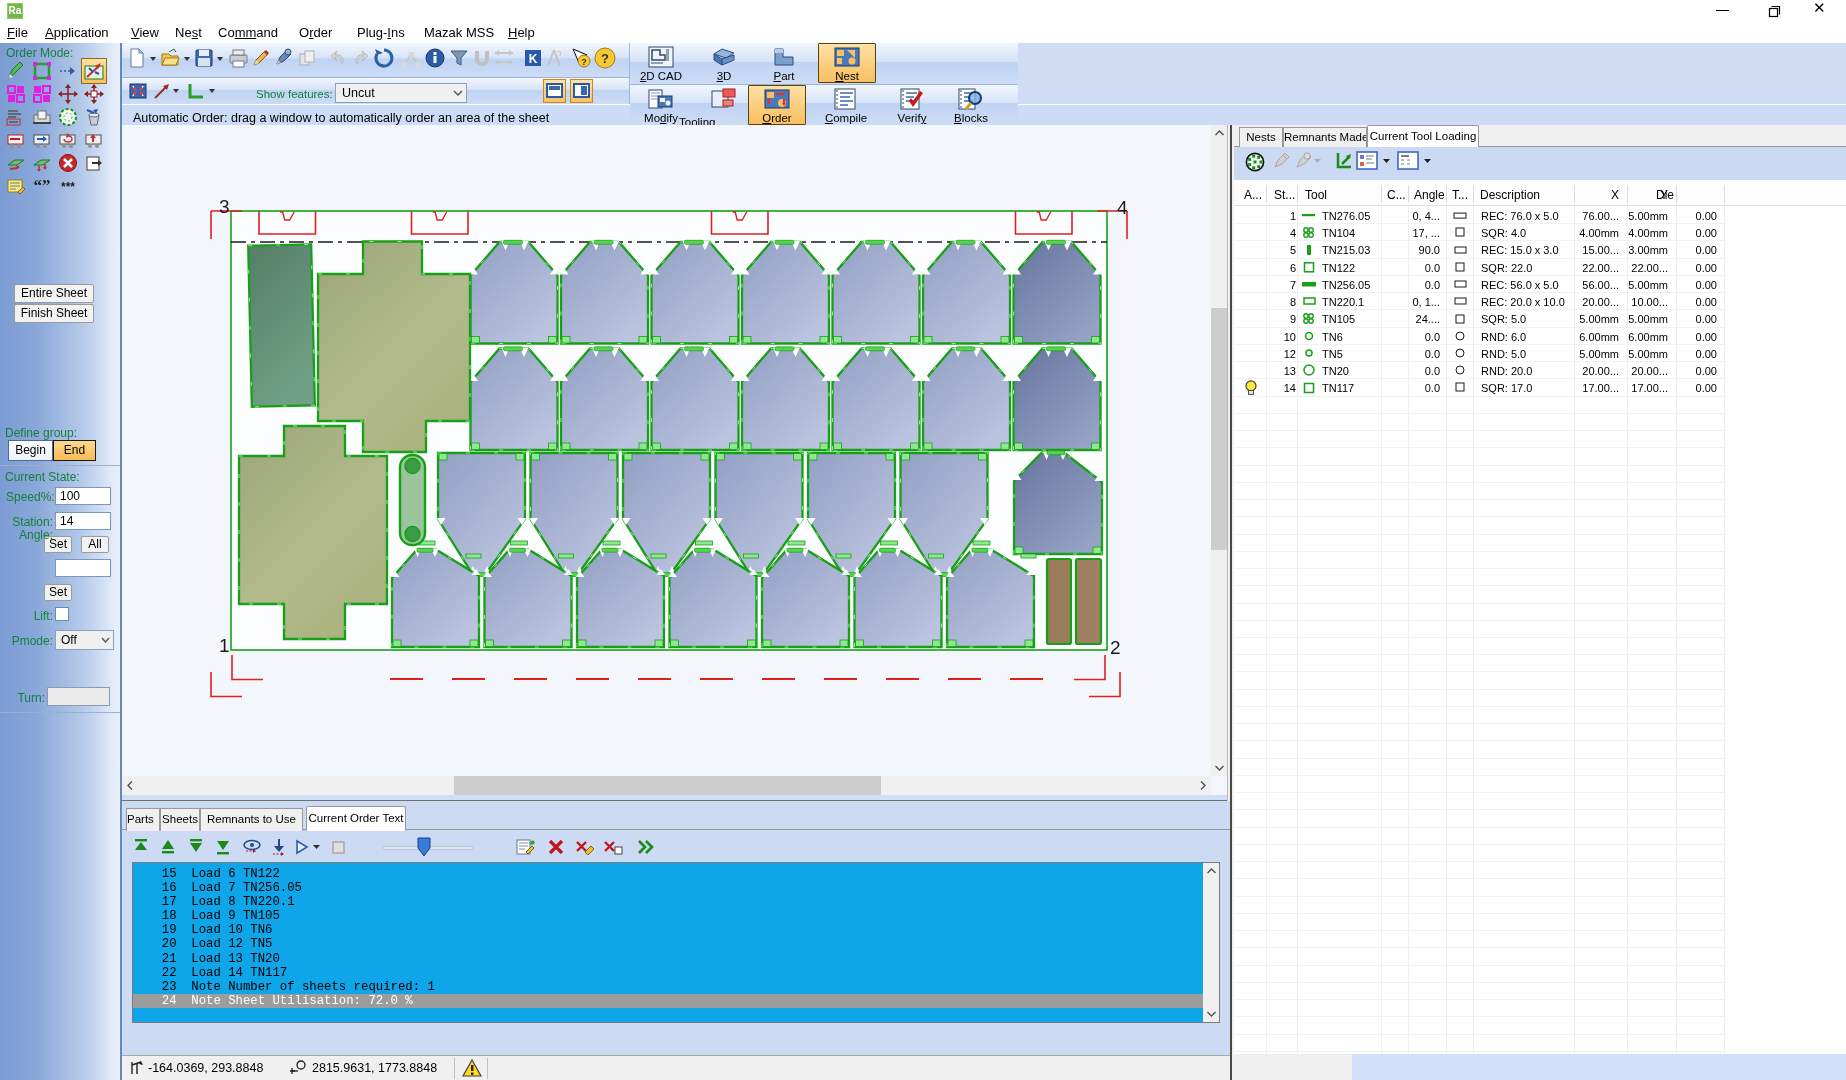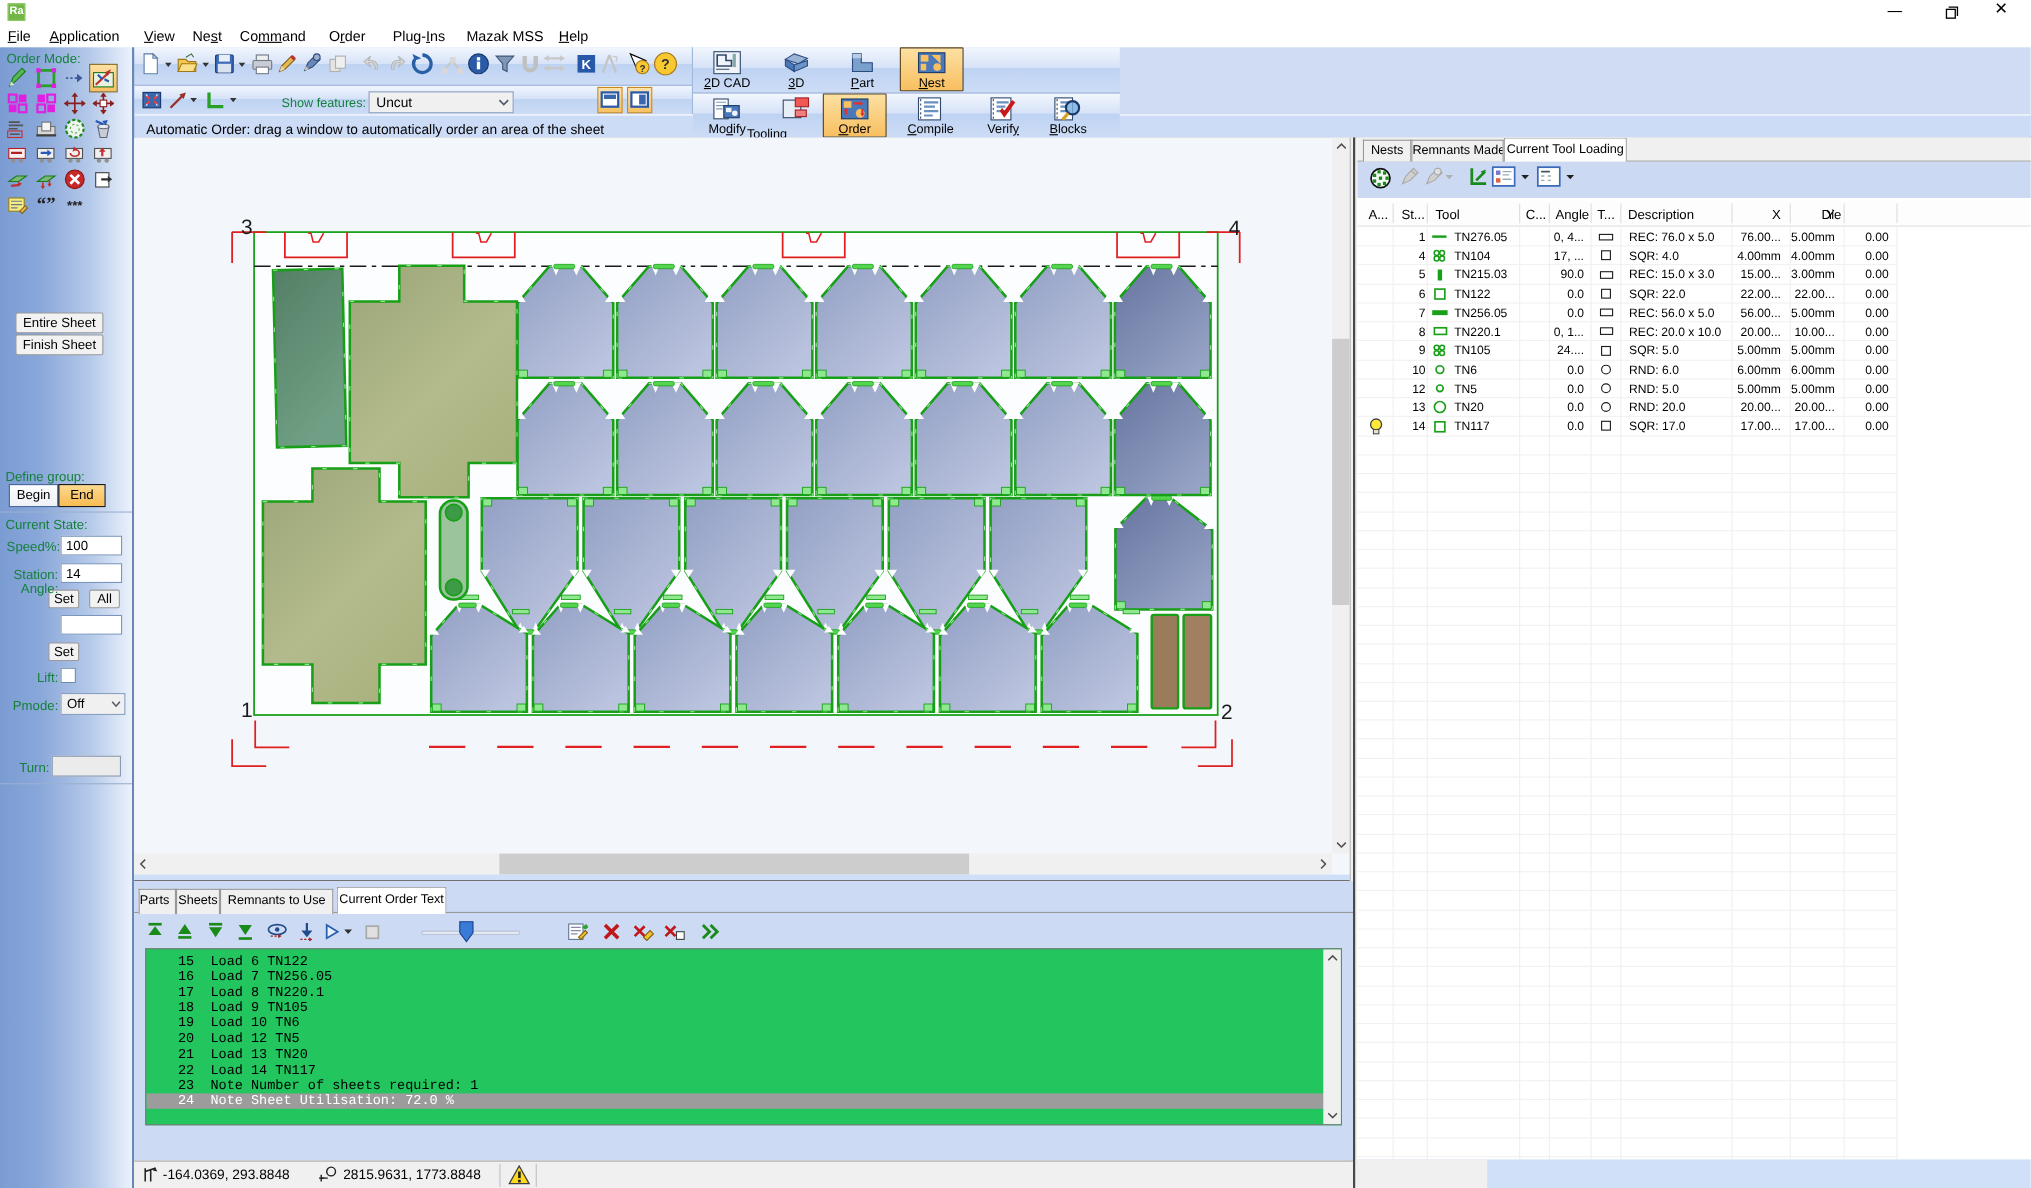--- a/index.html
+++ b/index.html
@@ -1046,21 +1046,21 @@
     <path d="M2 4l9 9M11 4l-9 9" stroke="#c01818" stroke-width="2.4"></path>
     <path d="M10 14l6-6 3 3-6 6z" fill="#f0c030" stroke="#806010"></path>
   </svg>
 <svg class="a" style="left:603px;top:838px" width="20" height="18" viewBox="0 0 20 18">
     <path d="M2 4l9 9M11 4l-9 9" stroke="#c01818" stroke-width="2.4"></path>
     <rect x="12" y="9" width="7" height="7" fill="#fff" stroke="#404040"></rect>
   </svg>
 <svg class="a" style="left:636px;top:839px" width="18" height="16" viewBox="0 0 18 16">
     <path d="M3 2l6 6-6 6M10 2l6 6-6 6" fill="none" stroke="#1a8a1a" stroke-width="2.6"></path>
   </svg>
-<div class="a" style="left:132px;top:862px;width:1088px;height:161px;background:#22c55e;border:1px solid #7a7a7a;overflow:hidden">
+<div class="a" style="left:132px;top:862px;width:1088px;height:161px;background:#0ea5e9;border:1px solid #7a7a7a;overflow:hidden">
     <pre style="font-family:'Liberation Mono',monospace;font-size:12.3px;line-height:14.1px;padding:4px 0 0 14px;color:#000">  15  Load 6 TN122
   16  Load 7 TN256.05
   17  Load 8 TN220.1
   18  Load 9 TN105
   19  Load 10 TN6
   20  Load 12 TN5
   21  Load 13 TN20
   22  Load 14 TN117
   23  Note Number of sheets required: 1
 <span style="display:block;background:#9c9c9c;color:#fff;margin-left:-14px;padding-left:14px;width:1073px">  24  Note Sheet Utilisation: 72.0 %</span></pre>

